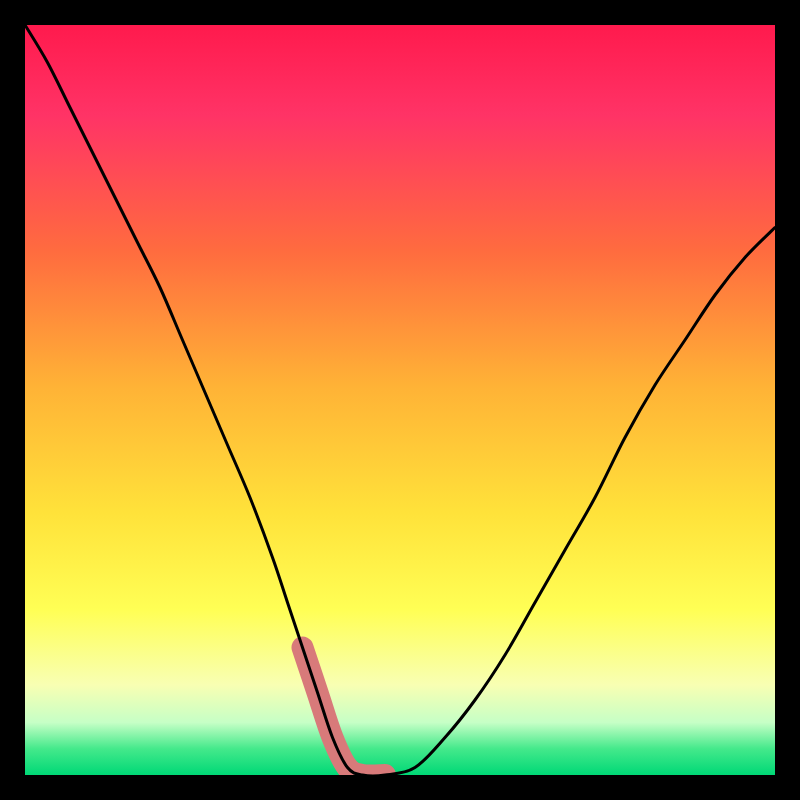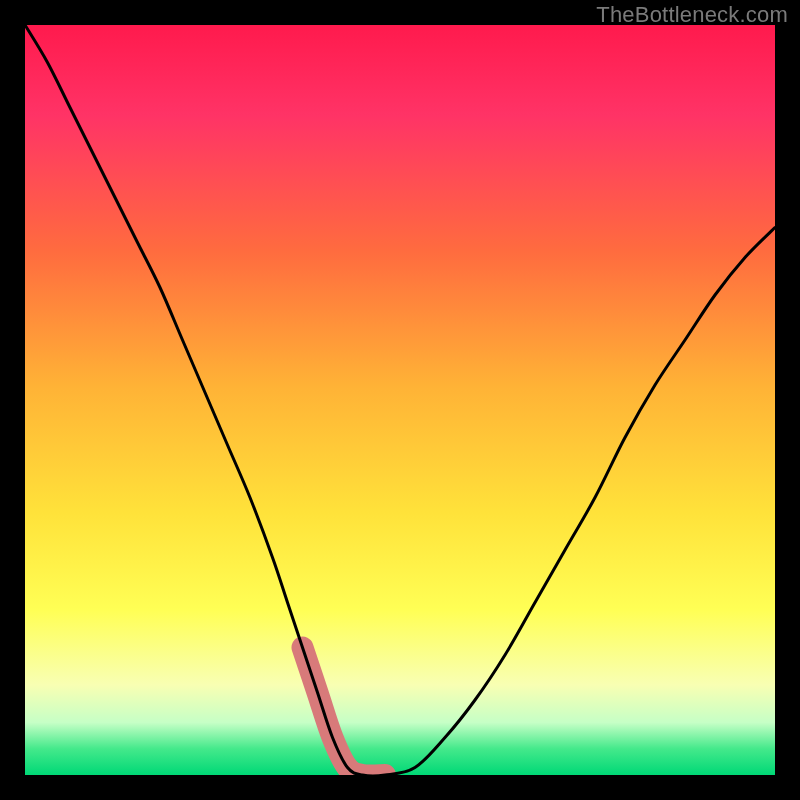--- a/index.html
+++ b/index.html
@@ -35,21 +35,20 @@
     height: 750px;
   }
   .plot svg {
     display: block;
   }
 </style>
 </head>
 <body>
 
 <div class="outer">
-  <div class="watermark">TheBottleneck.com</div>
   <div class="plot">
     <svg id="chart-svg" width="750" height="750" viewBox="0 0 750 750">
       <defs>
         <linearGradient id="bg-grad" x1="0" y1="0" x2="0" y2="1">
             <stop offset="0%" stop-color="#ff1a4d"></stop>
             <stop offset="12%" stop-color="#ff3366"></stop>
             <stop offset="30%" stop-color="#ff6b3f"></stop>
             <stop offset="48%" stop-color="#ffb236"></stop>
             <stop offset="65%" stop-color="#ffe23a"></stop>
             <stop offset="78%" stop-color="#ffff55"></stop>

